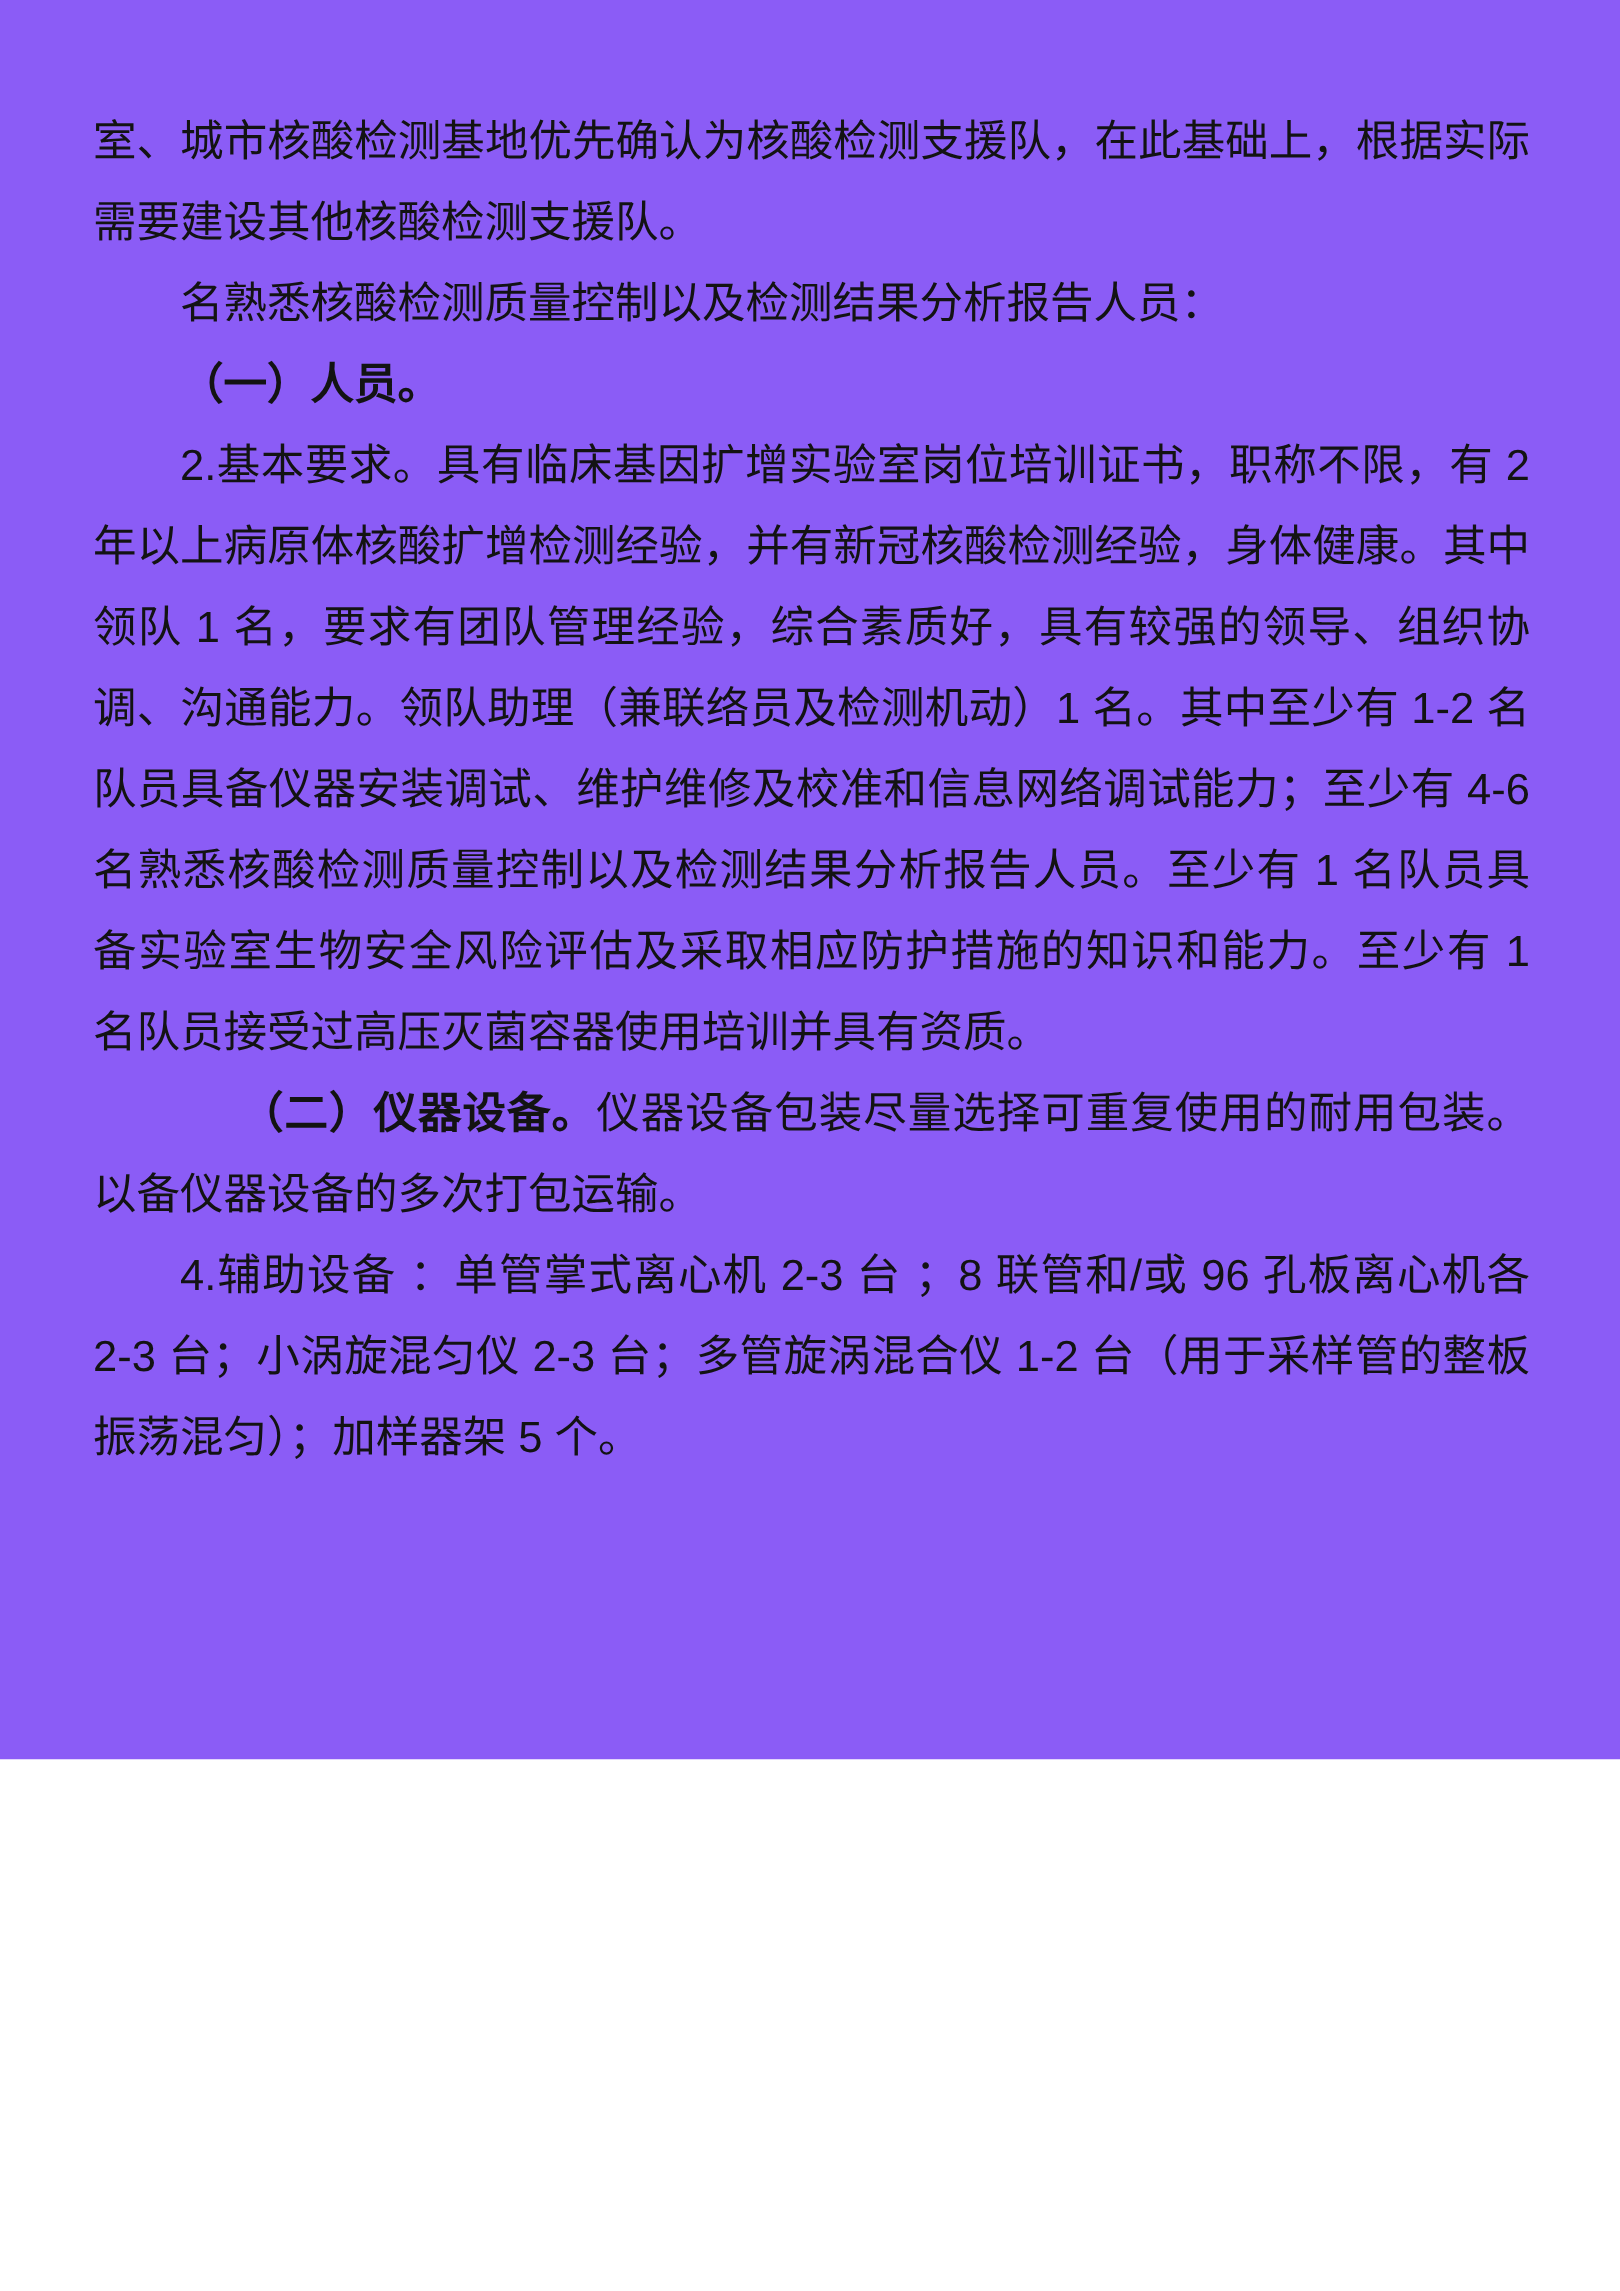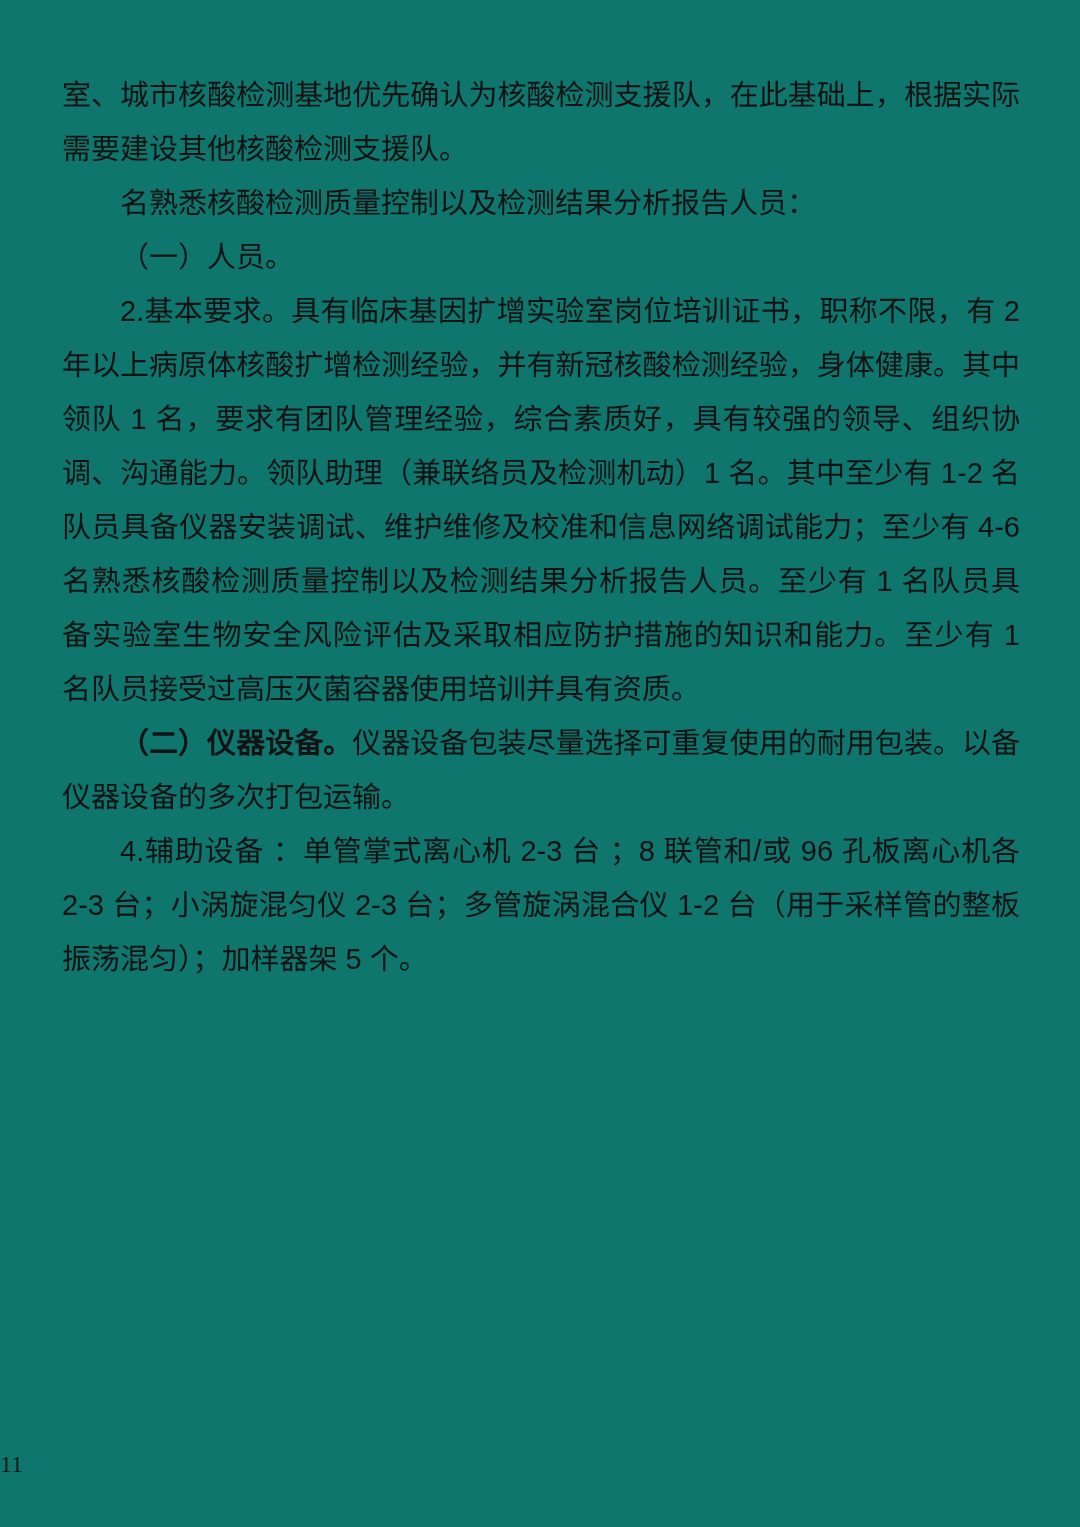--- a/index.html
+++ b/index.html
@@ -3,22 +3,22 @@
 <meta charset="utf-8">
 <style>
   html, body {
     margin: 0;
     padding: 0;
     background: #ffffff;
   }
   .page {
     position: relative;
     width: 1080px;
-    height: 1527px;
-    background: #0f766e;
+    height: 1173px;
+    background: #8b5cf6;
     box-sizing: border-box;
     overflow: hidden;
   }
   .doc-body {
     position: absolute;
     left: 62px;
     top: 68px;
     width: 958px;
     font-family: "Liberation Sans", "DejaVu Sans", sans-serif;
     font-size: 29px;
@@ -29,23 +29,24 @@
   .para {
     margin: 0;
     padding: 0;
     text-indent: 0;
   }
   .para.indent {
     text-indent: 2em;
   }
   .run-in-heading {
     font-weight: bold;
+    margin-left: 40px;
   }
   .section-heading {
-    font-weight: normal;
+    font-weight: bold;
   }
   .page-footer {
     position: absolute;
     top: 1452px;
     left: 0;
     width: 1080px;
     font-family: "Liberation Serif", "DejaVu Serif", serif;
     font-size: 24px;
     line-height: 24px;
     color: #1a1a1a;

